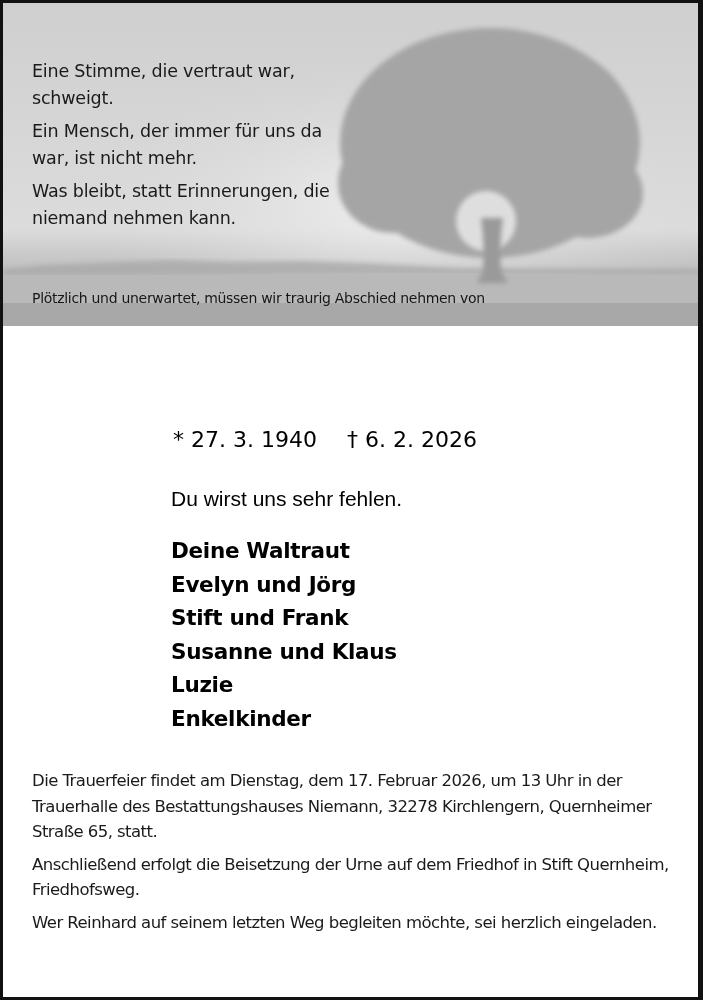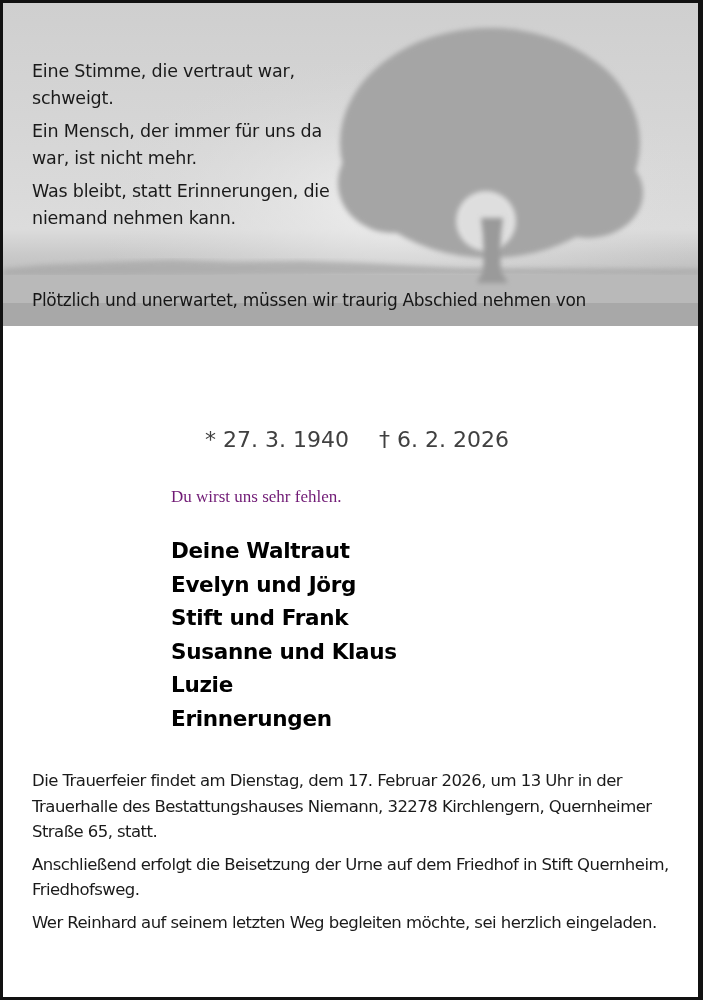--- a/index.html
+++ b/index.html
@@ -15,36 +15,36 @@
   }
   .hero svg.scene { position: absolute; left: 0; top: 0; }
   .hero .verse {
     position: absolute; left: 29px; top: 55px; width: 320px;
     font-family: "DejaVu Sans", sans-serif; font-size: 17.5px; line-height: 27px;
     color: #1a1a1a; letter-spacing: -0.2px;
   }
   .hero .verse p { margin: 0 0 6px 0; }
   .hero .intro {
     position: absolute; left: 29px; top: 287px; width: 660px;
-    font-family: "DejaVu Sans", sans-serif; font-size: 17px; color: #161616;
+    font-family: "DejaVu Sans", sans-serif; font-size: 14px; color: #161616;
     letter-spacing: -0.3px; white-space: nowrap;
   }
   .name {
     position: absolute; left: 167px; top: 352px;
     font-family: "DejaVu Sans", sans-serif; font-weight: bold; font-size: 42px;
     color: #000; letter-spacing: -0.5px; white-space: nowrap;
   }
   .dates {
     position: absolute; left: 170px; top: 424px;
-    font-family: "DejaVu Sans", sans-serif; font-size: 22px; color: #404040; white-space: nowrap; margin-left: 32px;
+    font-family: "DejaVu Sans", sans-serif; font-size: 22px; color: #000000; white-space: nowrap;
   }
   .dates .death { margin-left: 30px; }
   .farewell {
     position: absolute; left: 168px; top: 484px;
-    font-family: Liberation Serif, serif; font-size: 17px; color: #701a75; white-space: nowrap;
+    font-family: Liberation Sans, sans-serif; font-size: 21px; color: #000000; white-space: nowrap;
   }
   .mourners {
     position: absolute; left: 168px; top: 531px;
     font-family: "DejaVu Sans", sans-serif; font-weight: bold; font-size: 21.5px;
     line-height: 33.5px; color: #000; letter-spacing: -0.3px;
   }
   .mourners div { white-space: nowrap; }
   .info {
     position: absolute; left: 29px; top: 765px; width: 660px;
     font-family: "DejaVu Sans", sans-serif; font-size: 16.5px; line-height: 25.5px;
@@ -103,21 +103,21 @@
   </div>
 
   <div class="farewell">Du wirst uns sehr fehlen.</div>
 
   <div class="mourners">
     <div>Deine Waltraut</div>
     <div>Evelyn und Jörg</div>
     <div>Stift und Frank</div>
     <div>Susanne und Klaus</div>
     <div>Luzie</div>
-    <div>Erinnerungen</div>
+    <div>Enkelkinder</div>
   </div>
 
   <div class="info">
     <p>Die Trauerfeier findet am Dienstag, dem 17. Februar 2026, um 13 Uhr in der Trauerhalle des Bestattungshauses Niemann, 32278 Kirchlengern, Quernheimer Straße 65, statt.</p>
     <p>Anschließend erfolgt die Beisetzung der Urne auf dem Friedhof in Stift Quernheim, Friedhofsweg.</p>
     <p>Wer Reinhard auf seinem letzten Weg begleiten möchte, sei herzlich eingeladen.</p>
   </div>
 
 </div>
 

